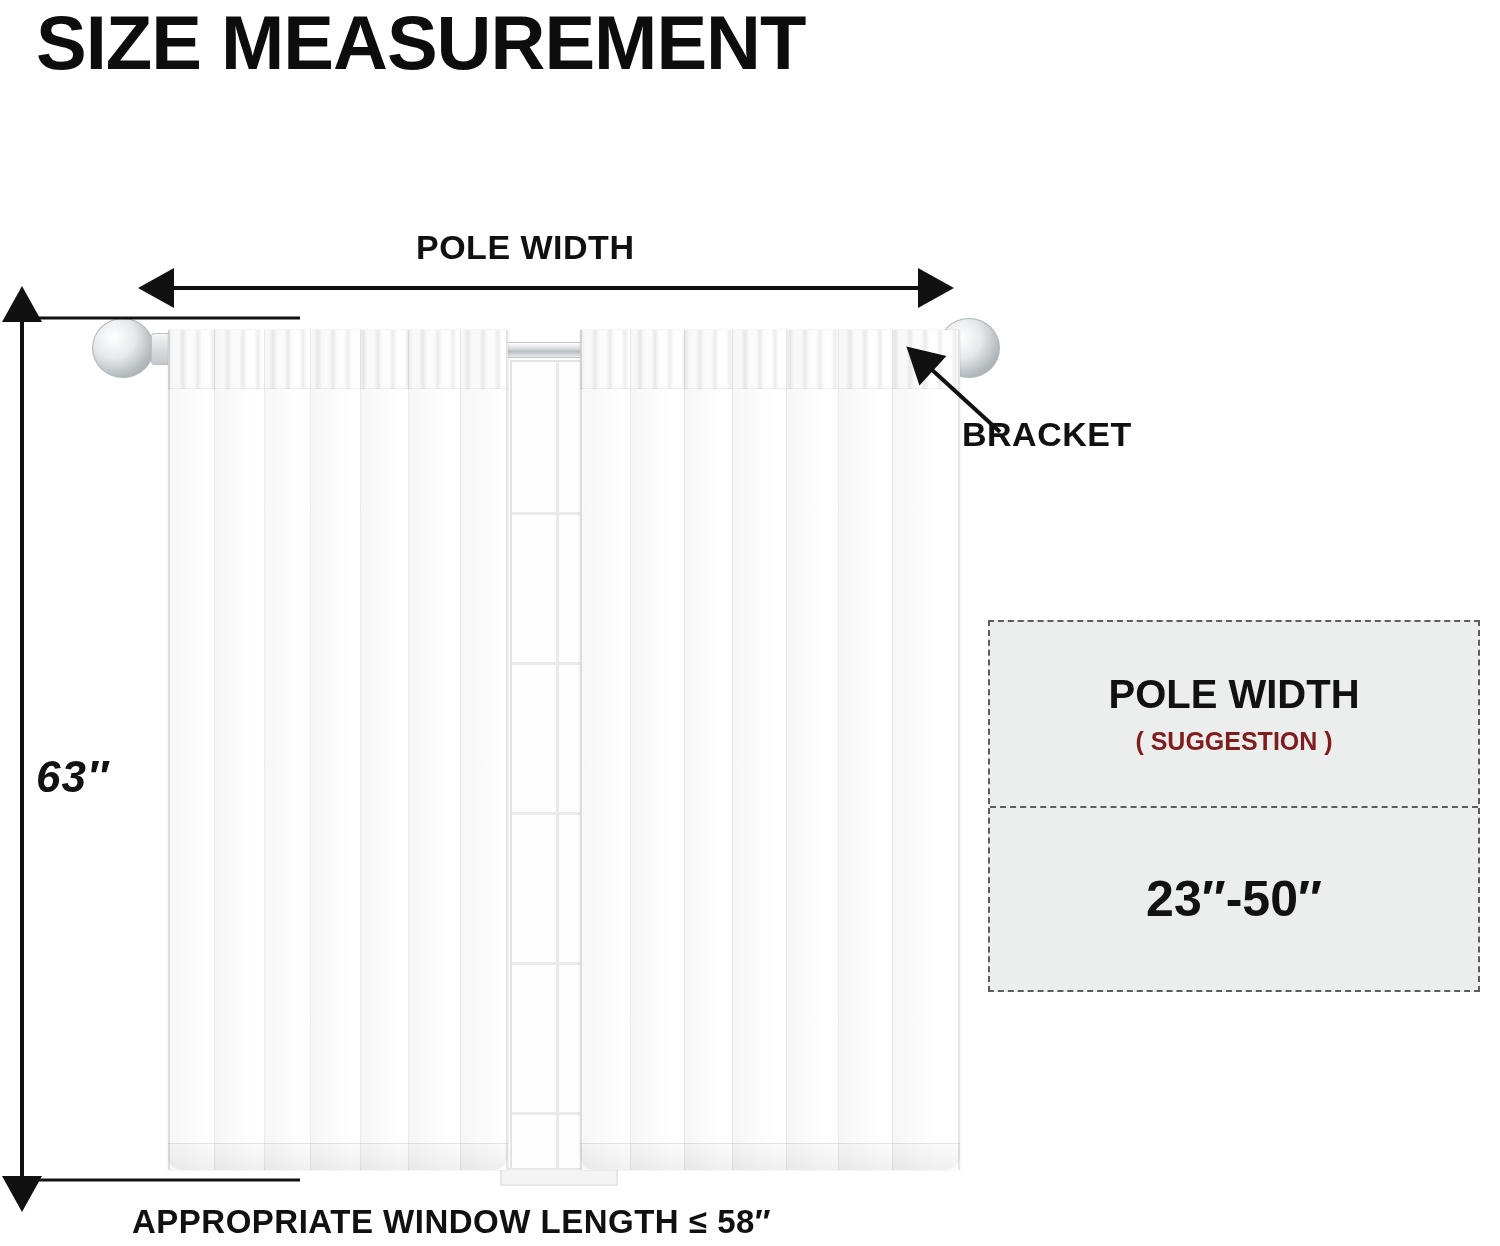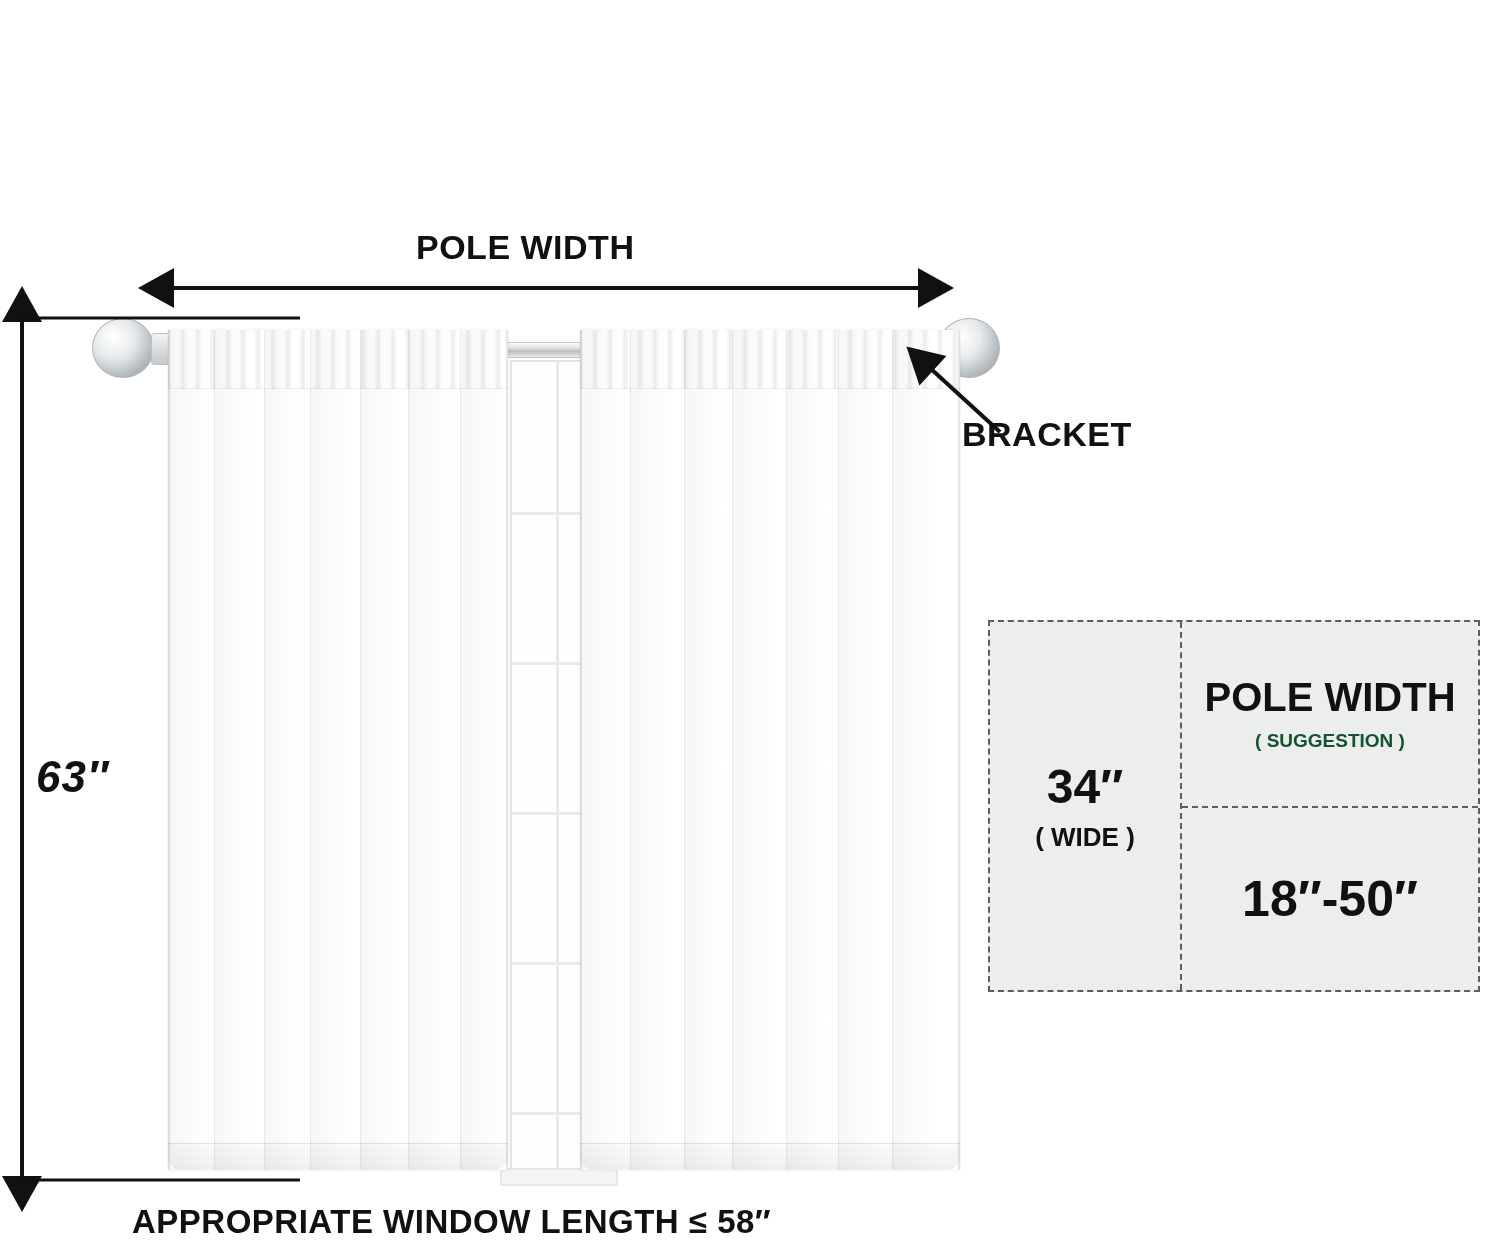--- a/index.html
+++ b/index.html
@@ -268,38 +268,39 @@
     margin-top: 8px;
     white-space: nowrap;
   }
   .spec-title {
     font-size: 40px;
     font-weight: bold;
     color: #111;
     white-space: nowrap;
   }
   .spec-sub {
-    font-size: 19px;
-    font-weight: bold;
-    color: #14532d;
+    font-size: 25px;
+    font-weight: bold;
+    color: #7f1d1d;
     margin-top: 10px;
     white-space: nowrap;
   }
   .spec-range {
     font-size: 50px;
     font-weight: bold;
     color: #111;
     white-space: nowrap;
   }
 </style>
 </head>
 <body>
 
 <div id="stage">
 
+  <div id="title">SIZE MEASUREMENT</div>
 
   <div id="scene">
 
     <div id="window">
       <div class="pane-h" style="top:150px;"></div>
       <div class="pane-h" style="top:300px;"></div>
       <div class="pane-h" style="top:450px;"></div>
       <div class="pane-h" style="top:600px;"></div>
       <div class="pane-h" style="top:750px;"></div>
       <div class="pane-v" style="left:44px;"></div>
@@ -369,28 +370,24 @@
 
     <line x1="1000" y1="432" x2="930" y2="368" stroke="#111" stroke-width="4" marker-end="url(#arrowR)"></line>
   </svg>
 
   <div class="plain-label" id="pole-width-label">POLE WIDTH</div>
   <div class="plain-label" id="bracket-label">BRACKET</div>
   <div class="plain-label" id="height-label">63″</div>
   <div class="plain-label" id="bottom-label">APPROPRIATE WINDOW LENGTH ≤ 58″</div>
 
   <div id="spec-table">
-    <div id="spec-left">
-      <div class="spec-big">34″</div>
-      <div class="spec-small">( WIDE )</div>
-    </div>
     <div id="spec-right">
       <div id="spec-right-top">
         <div class="spec-title">POLE WIDTH</div>
         <div class="spec-sub">( SUGGESTION )</div>
       </div>
       <div id="spec-right-bottom">
-        <div class="spec-range">18″-50″</div>
+        <div class="spec-range">23″-50″</div>
       </div>
     </div>
   </div>
 
 </div>
 
 </body></html>

